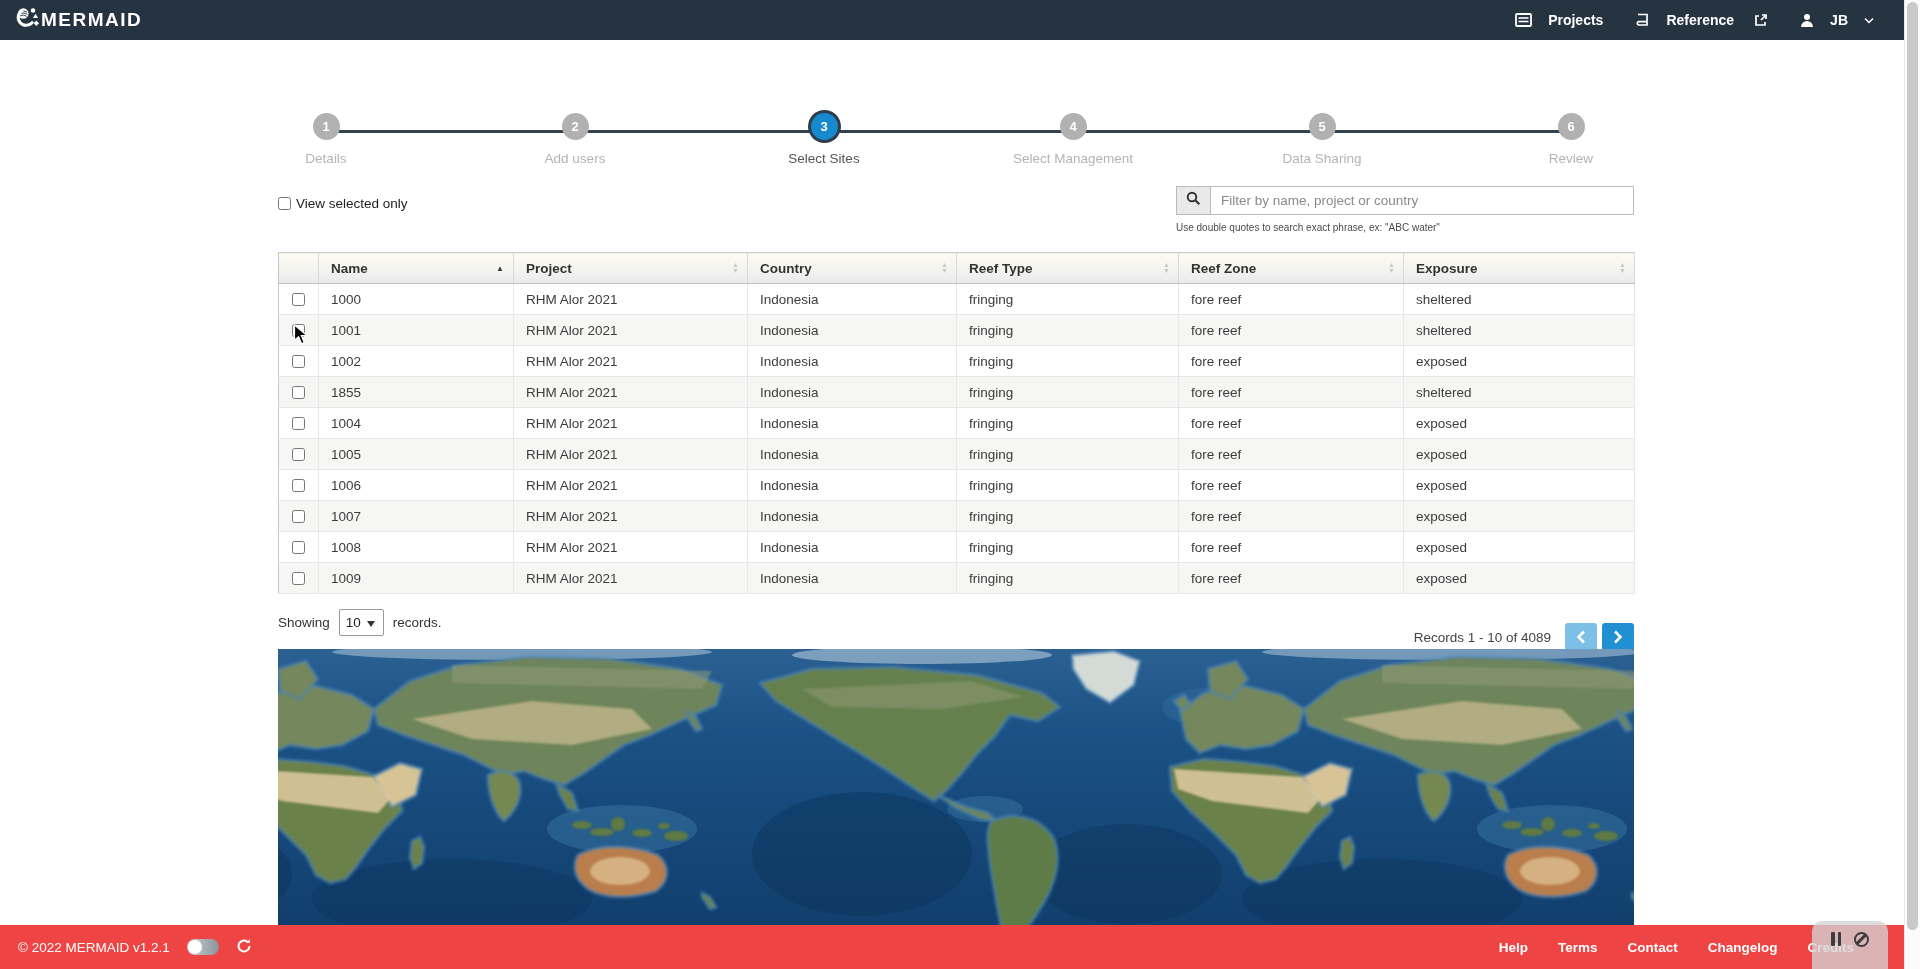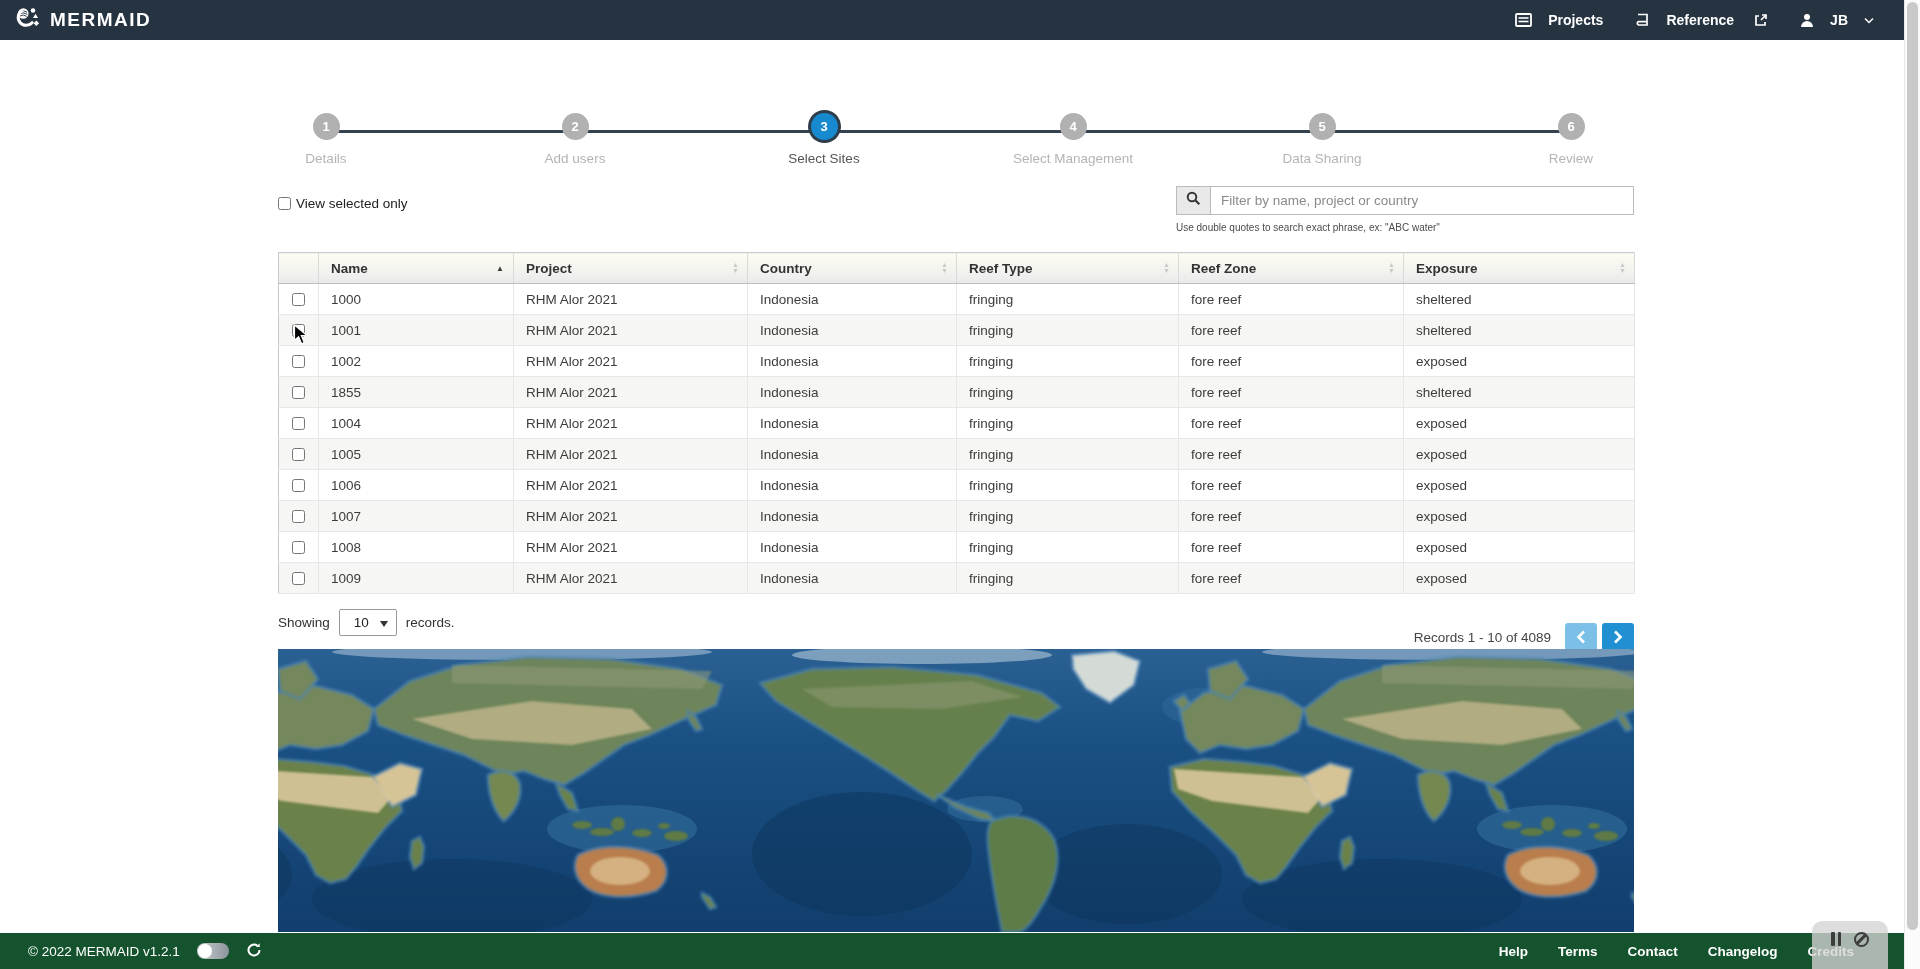--- a/index.html
+++ b/index.html
@@ -2,21 +2,21 @@
 <html><head>
 <meta charset="utf-8">
 <style>
   * { margin:0; padding:0; box-sizing:border-box; }
   html,body { width:1920px; height:969px; overflow:hidden; background:#fff;
     font-family:"Liberation Sans", sans-serif; position:relative; }
 
   
   .topbar { position:absolute; top:0; left:0; width:1904px; height:40px; background:#263340;
     display:flex; align-items:center; justify-content:space-between; padding:0 30px 0 14px; z-index:4; }
-  .brand { display:flex; align-items:center; gap:9px; color:#fff;justify-content:center; }
+  .brand { display:flex; align-items:center; color:#fff;justify-content:center; }
   .brand-name { font-size:19px; font-weight:700; letter-spacing:1.5px; color:#fff; }
   .topnav { display:flex; align-items:center; gap:32px; }
   .nav-item { display:flex; align-items:center; gap:16px; color:#fff; font-size:14px; font-weight:700; cursor:pointer; }
   .nav-item svg { display:block; }
 
   
   .content { position:absolute; left:278px; top:40px; width:1356px; }
 
   
   .stepper { position:relative; height:84px; margin-top:56px; }
@@ -51,37 +51,37 @@
     flex-direction:column; font-size:7px; line-height:6px; color:#c9c9c9; }
   td { height:31px; padding:0 8px 0 12px; font-size:13.5px; color:#3c3c3c;
     border-right:1px solid #e7e7e7; border-bottom:1px solid #e7e7e7; background:#fff; }
   tr.odd td { background:#f6f6f4; }
   td.cb { text-align:center; padding:0; }
   td.cb input { width:13px; height:13px; margin:0; vertical-align:middle; }
 
   
   .pager-bar { display:flex; justify-content:space-between; align-items:center; margin-top:13px; height:30px; }
   .pager-left { display:flex; align-items:center; gap:9px; font-size:13.5px; color:#333; }
-  .page-size { position:relative; width:58px; height:27px; border:1px solid #999; border-radius:2px;
-    display:flex; align-items:center; padding-left:14px; font-size:13.5px; background:#fff; color:#222; cursor:pointer; }
+  .page-size { position:relative; width:45px; height:27px; border:1px solid #999; border-radius:2px;
+    display:flex; align-items:center; padding-left:6px; font-size:13.5px; background:#fff; color:#222; cursor:pointer; }
   .page-size .caret { position:absolute; right:8px; top:11px; width:0; height:0;
     border-left:4.5px solid transparent; border-right:4.5px solid transparent; border-top:6px solid #333; }
   .pager-right { display:flex; align-items:center; gap:5px;margin-top:30px; }
   .range { font-size:13.5px; color:#444; margin-right:9px; }
   .pg-btn { width:32px; height:28px; border-radius:3px; display:flex; align-items:center; justify-content:center; cursor:pointer; }
   .pg-prev { background:#7cc0e8; }
   .pg-next { background:#2090d2; }
 
   
   .map-box { margin-top:12px; width:1356px; height:283px; overflow:hidden; }
   .map-box svg { display:block; }
 
   
-  .footer { position:absolute; left:0; bottom:0; width:1904px; height:36px; background:#14532d;
-    display:flex; align-items:center; justify-content:space-between; padding:0 50px 0 28px; color:#fff; z-index:4; }
+  .footer { position:absolute; left:0; bottom:0; width:1904px; height:44px; background:#ef4444;
+    display:flex; align-items:center; justify-content:space-between; padding:0 50px 0 18px; color:#fff; z-index:4; }
   .footer-left { display:flex; align-items:center; gap:17px; font-size:13.5px; }
   .toggle { width:32px; height:16px; border-radius:9px; background:linear-gradient(90deg,#cdd2d5,#8b949b); position:relative; cursor:pointer; }
   .toggle-knob { position:absolute; left:1px; top:1px; width:14px; height:14px; border-radius:50%; background:#fff; }
   .footer-links { display:flex; gap:30px; font-size:13.5px; font-weight:700; }
   .footer-links span { cursor:pointer; }
 
   
   .sync-widget { position:absolute; left:1812px; top:921px; width:76px; height:48px;
     background:rgba(212,212,212,0.78); border-radius:10px 10px 0 0; display:flex; justify-content:center;
     gap:13px; padding-top:11px; z-index:6; }

